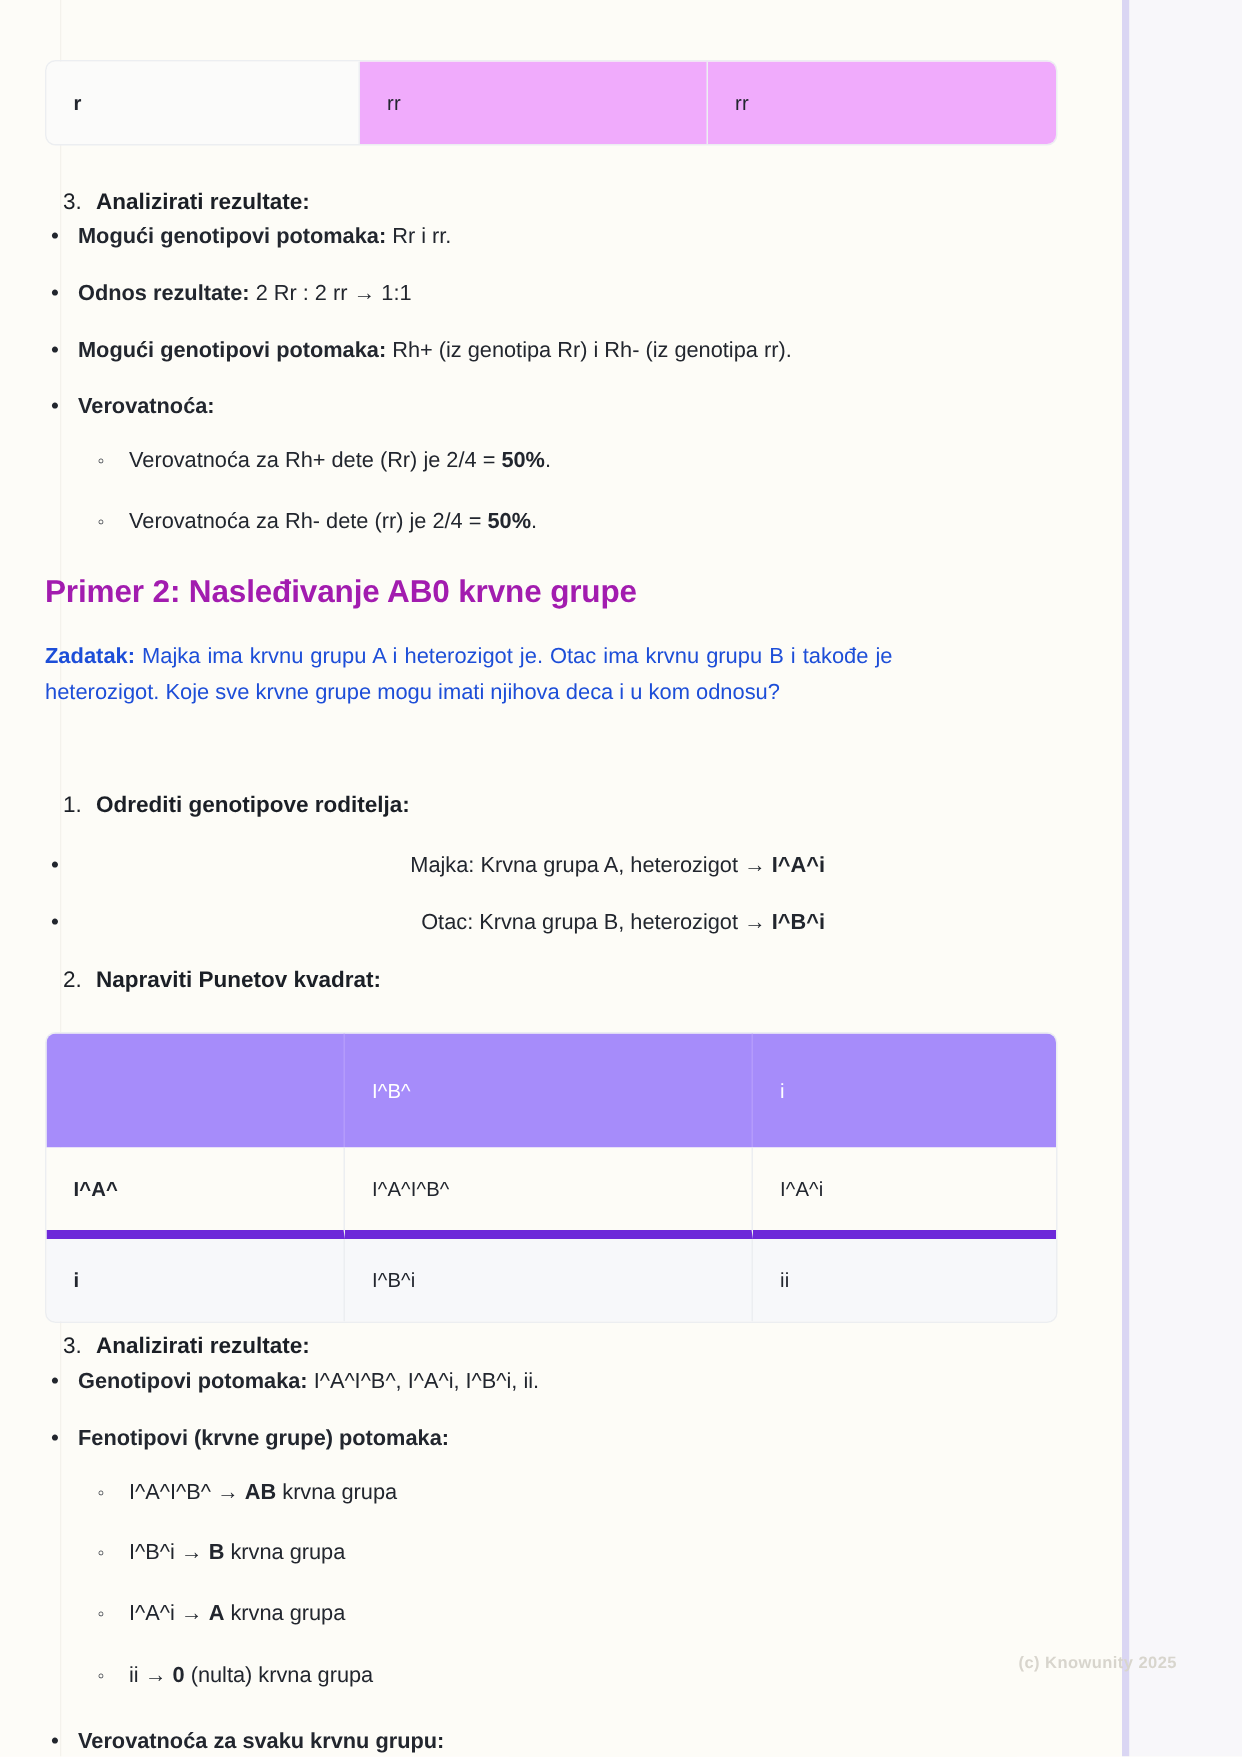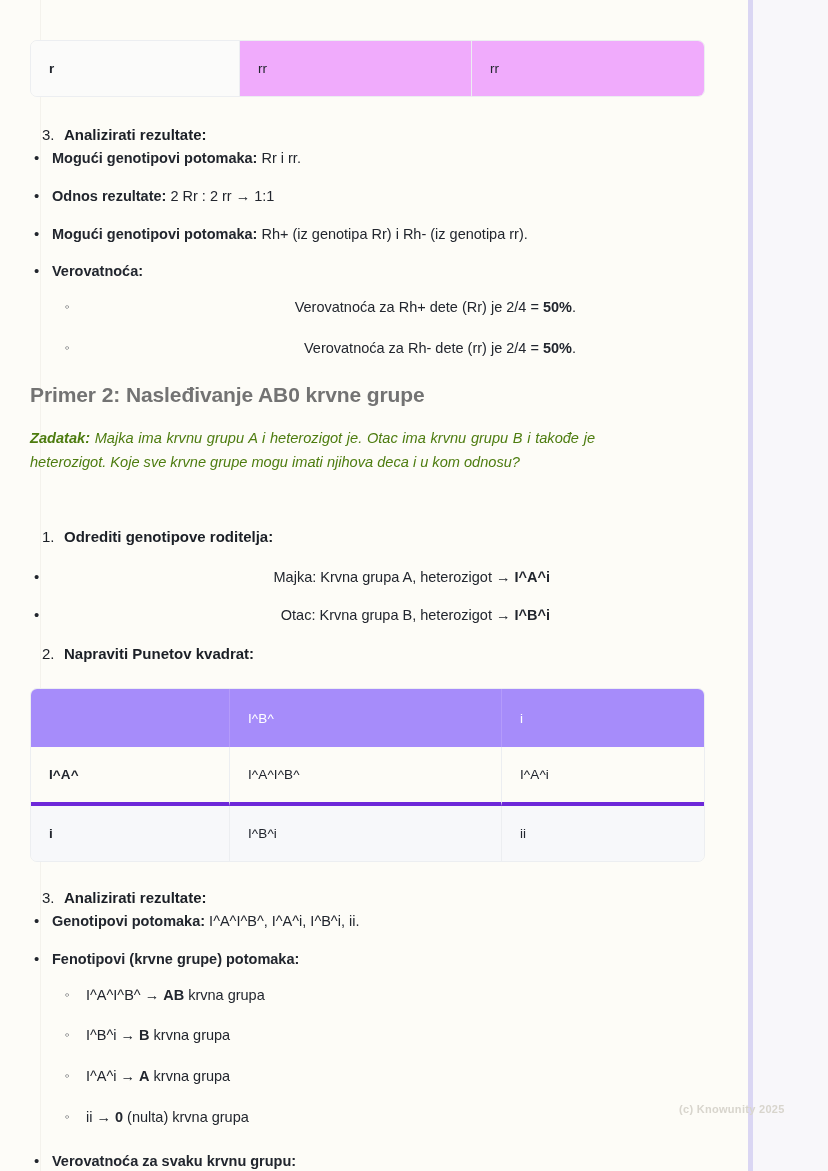--- a/index.html
+++ b/index.html
@@ -75,40 +75,40 @@
     border-radius: 7px;
     overflow: hidden;
     border: 1px solid #eceef1;
   }
   table.punnett td, table.punnett th {
     padding: 0 18px;
     height: 55px;
     vertical-align: middle;
     text-align: left;
     border-right: 1px solid #eceef1;
-    border-bottom: 4px solid #6d28d9;
+    border-bottom: 6px solid #6d28d9;
     font-weight: normal;
     color: #22262e;
     letter-spacing: .1px;
   }
   table.punnett tr:last-child td,
   table.punnett tr:last-child th { border-bottom: none; }
   table.punnett td:last-child,
   table.punnett th:last-child { border-right: none; }
 
   
   #table-top { margin-top: 0; }
   #table-top tr td { background: #f0abfc; }
   #table-top tr td:first-child { background: #fbfbfa; font-weight: 700; }
 
   
   table.punnett thead th {
     background: #a68cfa;
     color: #ffffff;
-    height: 58px;
+    height: 76px;
     border-right-color: #b49bfb;
     border-bottom: none;
     font-weight: normal;
   }
   table.punnett thead th.corner { color: transparent; }
   table.punnett tbody tr.row-a td { background: #fdfcf7; }
   table.punnett tbody tr.row-b td { background: #f7f8fa; }
   table.punnett tbody td.rowhead { font-weight: 700; }
 
   
@@ -175,33 +175,32 @@
     color: #44484f;
   }
   .lvl1 { margin-left: 46px; }
   .lvl-mid { margin-left: 58px; text-align: right; }
 
   b, .b { font-weight: 700; }
 
   h2.section-title {
     font-size: 21px;
     font-weight: 700;
-    color: #737373;
+    color: #a21caf;
     margin: 0;
     letter-spacing: -.1px;
   }
 
   p.task {
     font-size: 14.6px;
     line-height: 1.62;
-    color: #4d7c0f;
+    color: #1d4ed8;
     margin: 0;
     text-align: justify;
     width: 565px;
-    font-style: italic;
   }
 
   .watermark {
     position: absolute;
     font-size: 11px;
     color: #d8d5cd;
     letter-spacing: .3px;
     font-weight: 700;
   }
 
@@ -242,21 +241,21 @@
         <b>Mogući genotipovi potomaka:</b><span> Rr i rr.</span>
       </li>
       <li>
         <b>Odnos rezultate:</b><span> 2 Rr : 2 rr → 1:1</span>
       </li>
       <li>
         <b>Mogući genotipovi potomaka:</b><span> Rh+ (iz genotipa Rr) i Rh- (iz genotipa rr).</span>
       </li>
       <li>
         <b>Verovatnoća:</b>
-        <ul class="sub" style="margin-left:10px;text-align:right;">
+        <ul class="sub" style="margin-left:10px;">
           <li>
             <span>Verovatnoća za Rh+ dete (Rr) je 2/4 = </span><b>50%</b><span>.</span>
           </li>
           <li>
             <span>Verovatnoća za Rh- dete (rr) je 2/4 = </span><b>50%</b><span>.</span>
           </li>
         </ul>
       </li>
     </ul>
 

